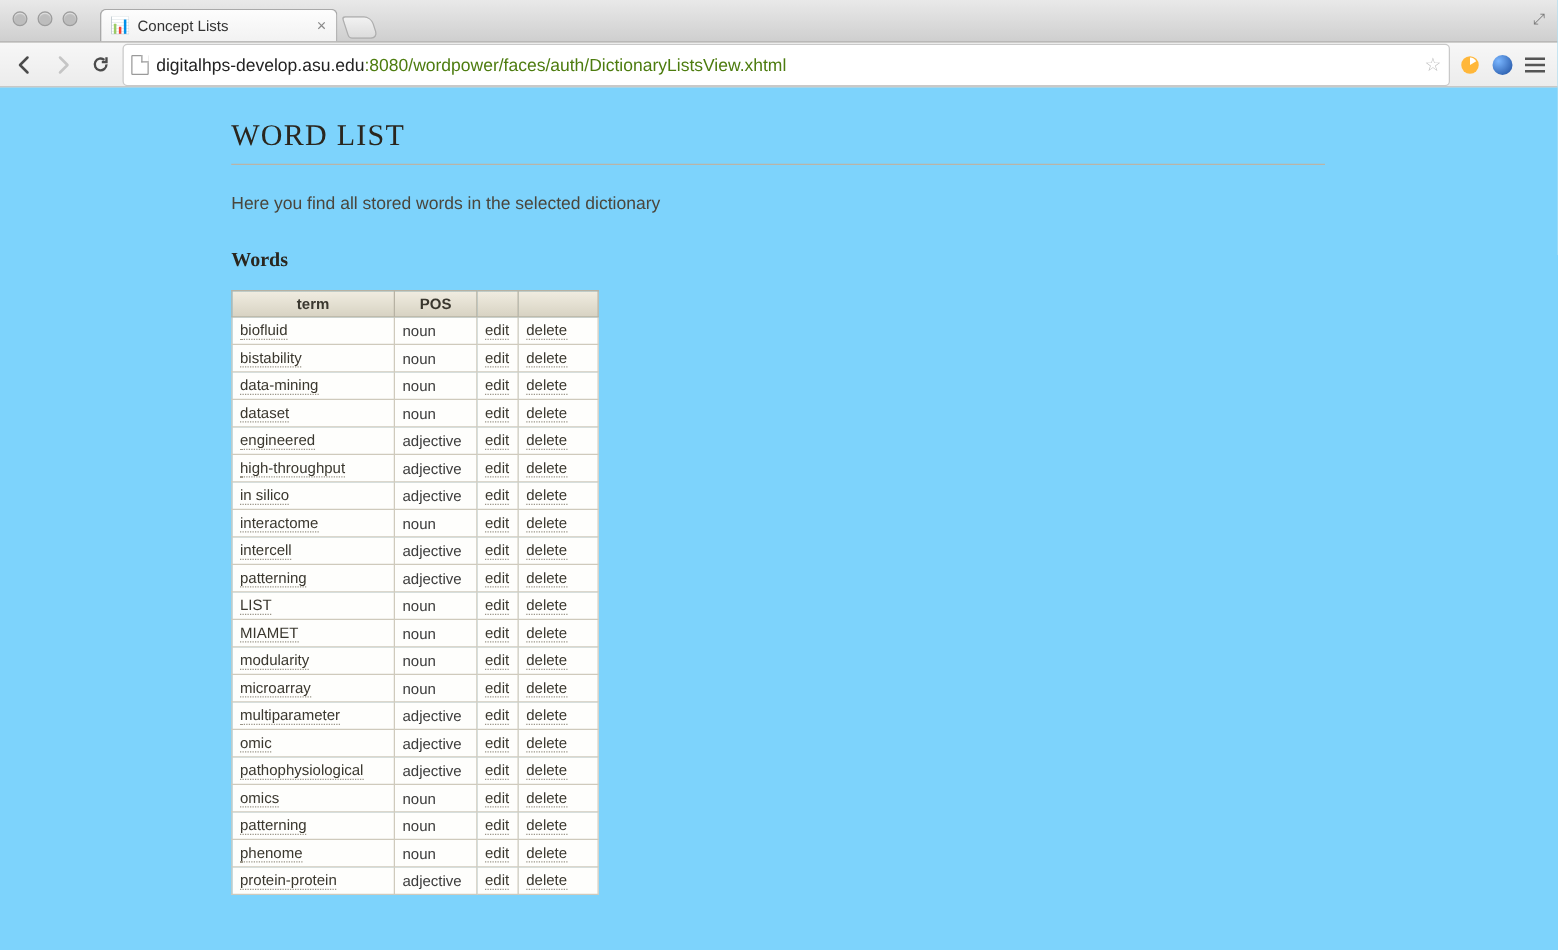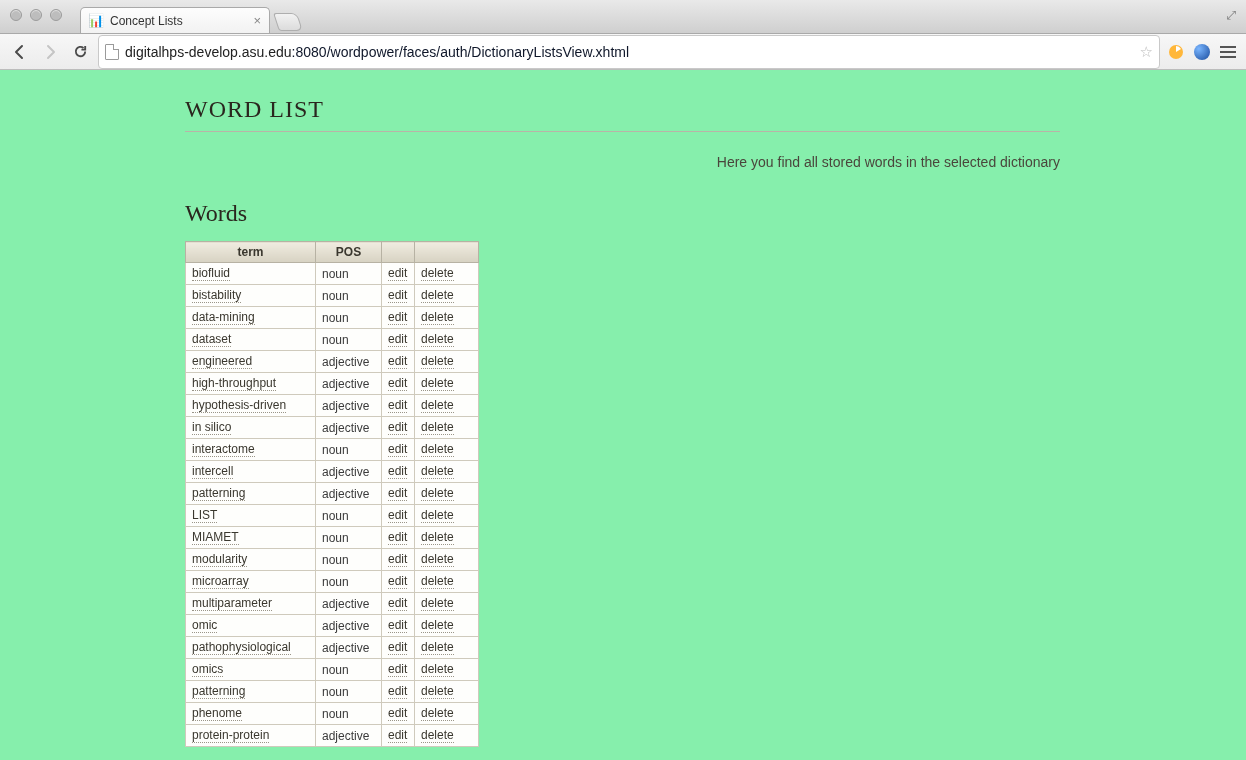--- a/index.html
+++ b/index.html
@@ -19,34 +19,34 @@
 
   .maximize-icon { position:absolute; right:10px; top:8px; color:#7a7a7a; font-size:12px; }
 
   
   .toolbar { height:36px; background:linear-gradient(#f7f7f7,#ececec); border-bottom:1px solid #bcbcbc; display:flex; align-items:center; padding:0 8px; gap:6px; }
   .nav-btn { width:24px; height:24px; display:flex; align-items:center; justify-content:center; color:#555; font-size:16px; }
   .nav-btn.disabled { color:#bcbcbc; }
   .omnibox { flex:1; height:27px; background:#fff; border:1px solid #c9c9c9; border-radius:4px; display:flex; align-items:center; padding:16px 6px; font-size:14px; color:#222; overflow:hidden; }
   .omnibox .page-icon { width:14px; height:16px; border:1px solid #9a9a9a; border-radius:1px; margin-right:6px; position:relative; }
   .omnibox .page-icon::after { content:""; position:absolute; right:-1px; top:-1px; width:5px; height:5px; background:#fff; border-left:1px solid #9a9a9a; border-bottom:1px solid #9a9a9a; }
-  .omnibox .dim { color:#0f172a; }
+  .omnibox .dim { color:#4d7c0f; }
   .omnibox .star { margin-left:auto; color:#bbb; font-size:15px; }
   .tool-icon { width:20px; height:20px; display:flex; align-items:center; justify-content:center; font-size:16px; }
   .globe { width:16px; height:16px; border-radius:50%; background:radial-gradient(circle at 30% 30%, #7ab6ff, #1a4b9c); }
   .menu-lines { width:16px; display:flex; flex-direction:column; gap:3px; }
   .menu-lines span { height:2px; background:#555; }
 
   
-  .page { position:absolute; left:0; right:0; top:70px; bottom:0; overflow:auto; background:#86efac; }
+  .page { position:absolute; left:0; right:0; top:70px; bottom:0; overflow:auto; background:#7dd3fc; }
   .content { width:875px; margin-left:185px; padding-top:26px; }
   h1.page-title { font-family: Georgia, 'Times New Roman', serif; font-weight:normal; font-size:24px; color:#2a261e; letter-spacing:1px; margin:0; }
   .title-rule { border:none; border-top:1px solid #b9b4a7; margin:8px 0 0 0; width:100%; }
-  .subtitle { margin-top:22px; font-size:14px; color:#4a463c;text-align:right; }
-  h2.section-title { font-family: Georgia, 'Times New Roman', serif; font-weight:normal; font-size:24px; color:#2a261e; margin:30px 0 14px 0; }
+  .subtitle { margin-top:22px; font-size:14px; color:#4a463c; }
+  h2.section-title { font-family: Georgia, 'Times New Roman', serif; font-weight:bold; font-size:16px; color:#2a261e; margin:30px 0 14px 0; }
 
   table.words { border-collapse:collapse; font-size:12px; color:#3b3b3b; }
   table.words th { background:linear-gradient(#f0ece0,#d7d2c2); border:1px solid #b7b2a3; padding:3px 6px; font-weight:bold; color:#3a372e; }
   table.words td { border:1px solid #cfcabc; background:#fefefc; padding:3px 6px; vertical-align:middle; }
   .col-term { width:130px; }
   .col-pos  { width:66px; }
   .col-edit { width:33px; text-align:left; }
   .col-del  { width:64px; text-align:left; }
   .linkish { color:#3a372e; border-bottom:1px dotted #9a9588; cursor:pointer; display:inline-block; }
 </style>
@@ -159,26 +159,20 @@
             <td class="col-edit"><span class="linkish">edit</span></td>
             <td class="col-del"><span class="linkish">delete</span></td>
           </tr>
           <tr>
             <td class="col-term"><span class="linkish">high-throughput</span></td>
             <td class="col-pos">adjective</td>
             <td class="col-edit"><span class="linkish">edit</span></td>
             <td class="col-del"><span class="linkish">delete</span></td>
           </tr>
           <tr>
-            <td class="col-term"><span class="linkish">hypothesis-driven</span></td>
-            <td class="col-pos">adjective</td>
-            <td class="col-edit"><span class="linkish">edit</span></td>
-            <td class="col-del"><span class="linkish">delete</span></td>
-          </tr>
-          <tr>
             <td class="col-term"><span class="linkish">in silico</span></td>
             <td class="col-pos">adjective</td>
             <td class="col-edit"><span class="linkish">edit</span></td>
             <td class="col-del"><span class="linkish">delete</span></td>
           </tr>
           <tr>
             <td class="col-term"><span class="linkish">interactome</span></td>
             <td class="col-pos">noun</td>
             <td class="col-edit"><span class="linkish">edit</span></td>
             <td class="col-del"><span class="linkish">delete</span></td>

